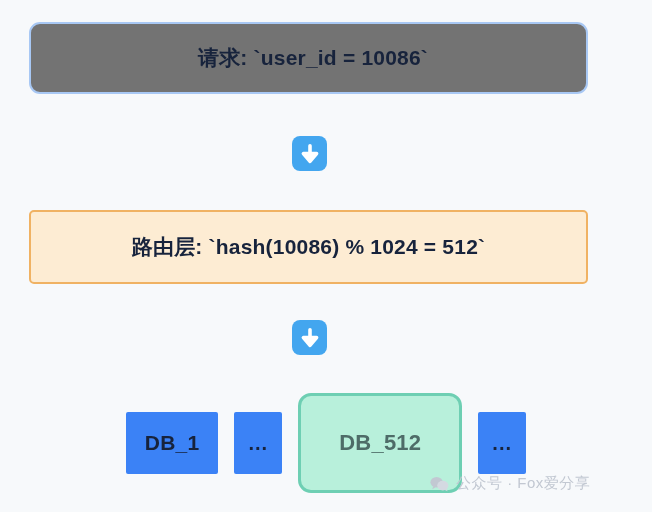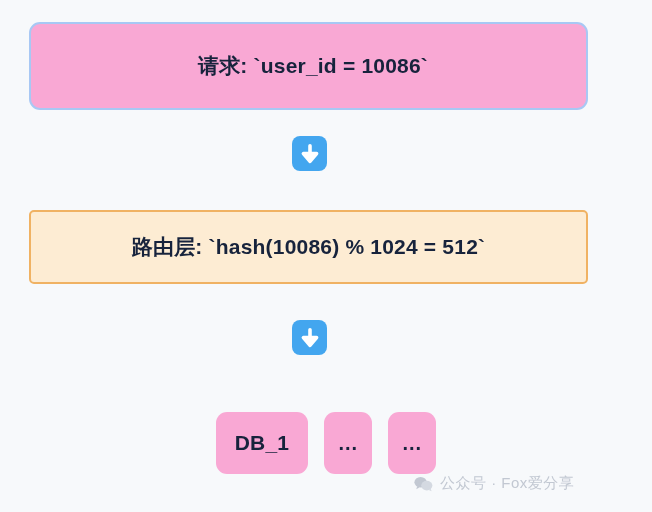--- a/index.html
+++ b/index.html
@@ -25,23 +25,23 @@
     flex-direction: column;
     align-items: center;
   }
 
   
   .node-request {
     position: absolute;
     left: 29px;
     top: 22px;
     width: 559px;
-    height: 88px;
+    height: 72px;
     box-sizing: border-box;
-    background: #f9a8d4;
+    background: #737373;
     border: 2px solid #a8c8f4;
     border-radius: 11px;
     display: flex;
     align-items: center;
     justify-content: center;
     font-size: 21px;
     font-weight: bold;
     color: #17233c;
     letter-spacing: 0.2px;
     padding-left: 9px;
@@ -90,22 +90,22 @@
     width: 652px;
     height: 120px;
     display: flex;
     align-items: center;
     justify-content: center;
     gap: 16px;
   }
 
   .shard {
     box-sizing: border-box;
-    background: #f9a8d4;
-    border-radius: 11px;
+    background: #3b82f6;
+    border-radius: 2px;
     display: flex;
     align-items: center;
     justify-content: center;
     font-size: 21px;
     font-weight: bold;
     color: #17233c;
     letter-spacing: 0.2px;
     height: 62px;
     padding: 0 19px;
   }
@@ -123,21 +123,21 @@
     color: #4e6c68;
     height: 100px;
     padding: 0 38px;
     border-radius: 13px;
     font-size: 22px;
   }
 
   
   .watermark {
     position: absolute;
-    left: 414px;
+    left: 430px;
     top: 474px;
     display: flex;
     align-items: center;
     gap: 7px;
     color: #c2c8d2;
     font-size: 15px;
     letter-spacing: 0.5px;
     user-select: none;
   }
   .watermark svg { display: block; }
@@ -159,20 +159,21 @@
 
   <div class="arrow-badge second">
     <svg width="22" height="22" viewBox="0 0 22 22" aria-hidden="true">
       <path d="M11 2.8 L11 12.8 M11 18.4 L4.4 10.6 L17.6 10.6 Z" stroke="#ffffff" stroke-width="3.6" fill="#ffffff" stroke-linejoin="round" stroke-linecap="round"></path>
     </svg>
   </div>
 
   <div class="shard-row">
     <div class="shard">DB_1</div>
     <div class="shard ellipsis">...</div>
+    <div class="shard active">DB_512</div>
     <div class="shard ellipsis">...</div>
   </div>
 
   <div class="watermark">
     <span>
       <svg width="19" height="16" viewBox="0 0 19 16" aria-hidden="true">
         <ellipse cx="6.6" cy="6.2" rx="6.2" ry="5.3" fill="#c2c8d2"></ellipse>
         <path d="M3.2 10.2 L2.2 13.2 L5.4 11.4 Z" fill="#c2c8d2"></path>
         <ellipse cx="12.8" cy="9.6" rx="5.6" ry="4.8" fill="#d4d9e1"></ellipse>
         <path d="M16.6 12.8 L17.6 15.2 L14.8 13.9 Z" fill="#d4d9e1"></path>

